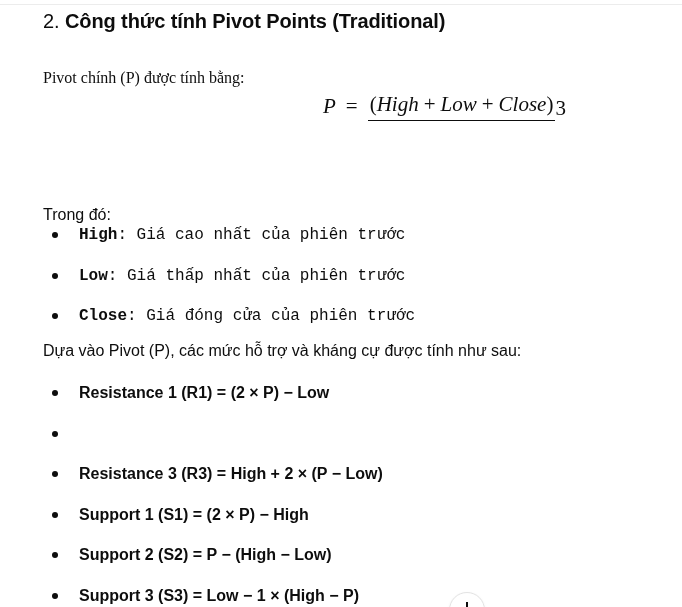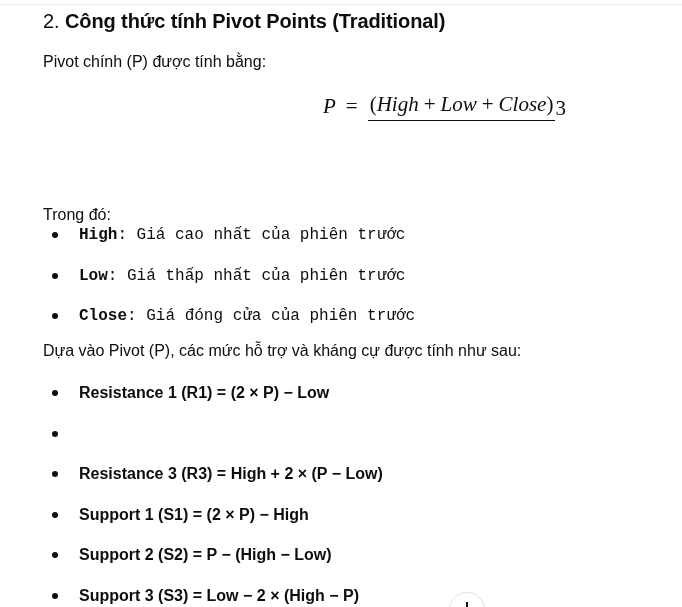--- a/index.html
+++ b/index.html
@@ -38,21 +38,21 @@
 <body>
 
 <div class="topline"></div>
 
 <div class="content">
   <h3>
     <span class="num">2.</span>
     <span>Công thức tính Pivot Points (Traditional)</span>
   </h3>
 
-  <p style="top:53px;">Pivot chính (P) được tính bằng:</p>
+  <p style="top:69px;font-family:Liberation Serif, serif;">Pivot chính (P) được tính bằng:</p>
 
   <div class="math">
     <span class="lhs">P</span>
     <span class="eq">=</span>
     <span class="frac">
       <span class="numr">
         <span class="par">(</span><span>High</span><span class="op">+</span><span>Low</span><span class="op">+</span><span>Close</span><span class="par">)</span>
       </span>
       <span class="den">3</span>
     </span>
@@ -67,19 +67,19 @@
   </ul>
 
   <p style="top:342px;">Dựa vào Pivot (P), các mức hỗ trợ và kháng cự được tính như sau:</p>
 
   <ul style="top:382px;">
     <li><span class="bullet"></span><b>Resistance 1 (R1) = (2 × P) − Low</b></li>
     <li><span class="bullet"></span></li>
     <li><span class="bullet"></span><b>Resistance 3 (R3) = High + 2 × (P − Low)</b></li>
     <li><span class="bullet"></span><b>Support 1 (S1) = (2 × P) − High</b></li>
     <li><span class="bullet"></span><b>Support 2 (S2) = P − (High − Low)</b></li>
-    <li><span class="bullet"></span><b>Support 3 (S3) = Low − 2 × (High − P)</b></li>
+    <li><span class="bullet"></span><b>Support 3 (S3) = Low − 1 × (High − P)</b></li>
   </ul>
 </div>
 
 <div class="scroll-btn">
   <span class="arrow"></span>
 </div>
 
 </body></html>

